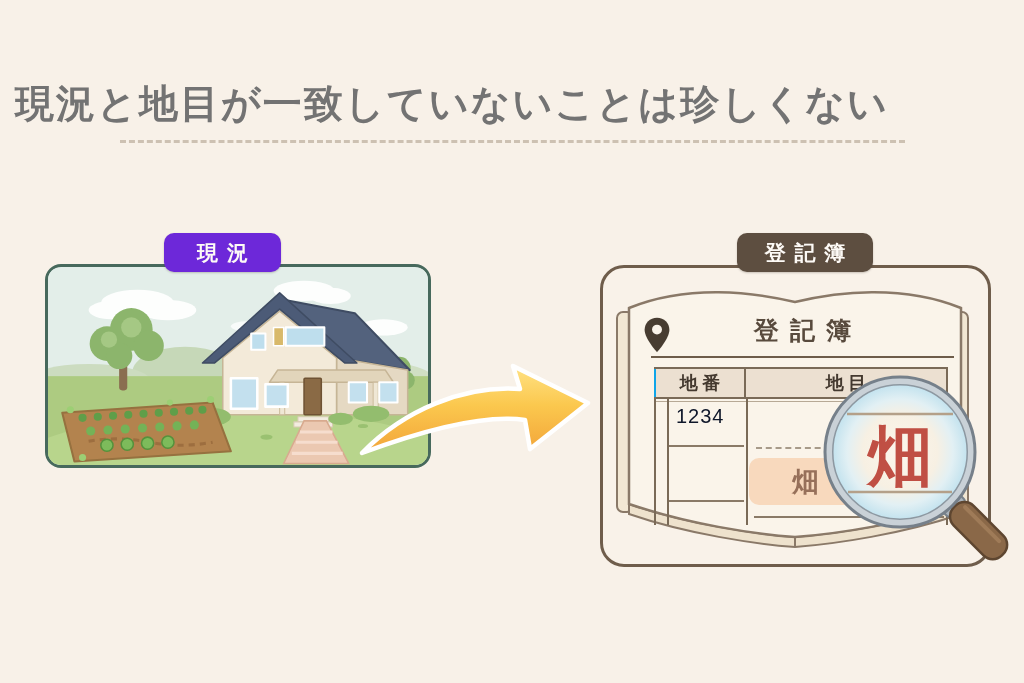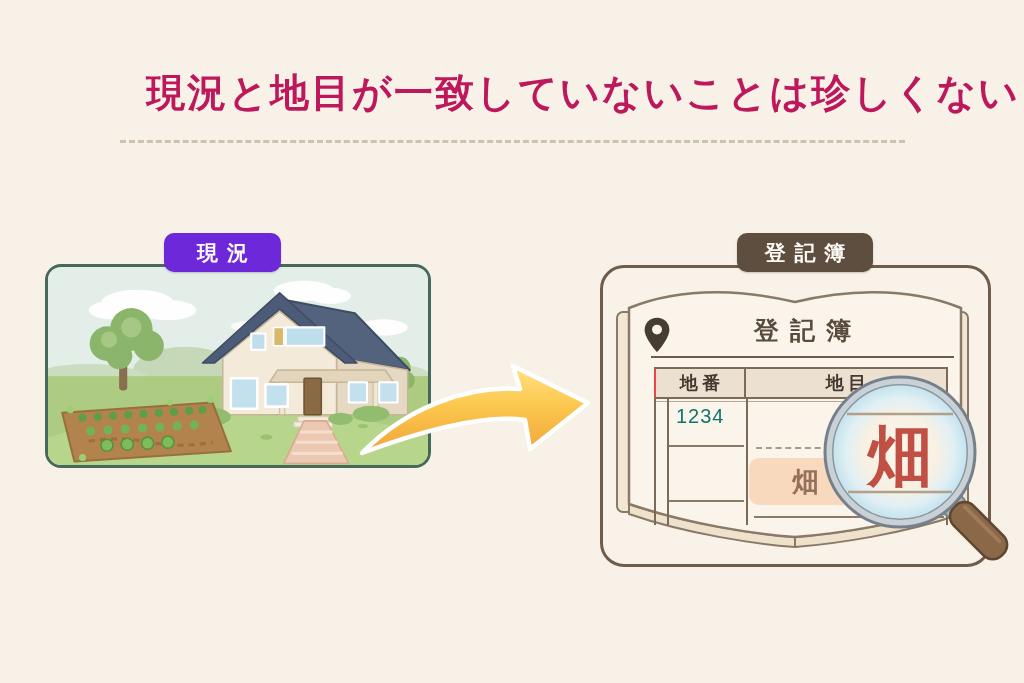--- a/index.html
+++ b/index.html
@@ -5,22 +5,22 @@
   html,body{margin:0;padding:0;}
   body{
     width:1024px;height:683px;position:relative;overflow:hidden;
     background:#f8f1e8;
     font-family:"Liberation Sans","DejaVu Sans",sans-serif;
   }
   .canvas{position:absolute;inset:0;}
 
   
   .page-title{
-    position:absolute;left:0;right:0;top:62px;margin:4px;
-    text-align:right;font-size:39px;font-weight:700;color:#be185d;
+    position:absolute;left:0;right:0;top:62px;margin:15px;
+    text-align:left;font-size:39px;font-weight:700;color:#737373;
     letter-spacing:2px;
   }
   .dotted-divider{
     position:absolute;left:120px;top:140px;width:785px;height:0;
     border-top:3px dashed #cdc1b2;
   }
 
   
   .badge{
     position:absolute;height:39px;border-radius:10px;z-index:6;
@@ -61,27 +61,27 @@
 
   .registry-table{position:absolute;left:51px;top:99px;width:294px;height:158px;}
   .rt-header{
     display:flex;height:28px;border-top:2px solid #7a6a57;border-bottom:2px solid #7a6a57;
     background:#ece0d1;
   }
   .rt-header .cell{
     display:flex;align-items:center;justify-content:center;
     font-size:18px;font-weight:700;color:#44392f;letter-spacing:0.25em;text-indent:0.25em;
   }
-  .rt-header .c1{width:92px;border-right:2px solid #7a6a57;border-left:2px solid #ef4444;box-sizing:border-box;}
+  .rt-header .c1{width:92px;border-right:2px solid #7a6a57;border-left:2px solid #0ea5e9;box-sizing:border-box;}
   .rt-header .c2{flex:1;border-right:2px solid #7a6a57;box-sizing:border-box;}
   .rt-subline{position:absolute;left:0;right:0;top:34px;height:1px;background:#b7a996;}
   .rt-body{position:relative;height:126px;}
   .vline{position:absolute;top:0;bottom:0;width:2px;background:#7a6a57;}
   .v1{left:0;} .v1b{left:13px;} .v2{left:92px;} .v3{left:292px;}
-  .chiban-value{position:absolute;left:22px;top:6px;font-size:20px;color:#0f766e;letter-spacing:1px;}
+  .chiban-value{position:absolute;left:22px;top:6px;font-size:20px;color:#0f172a;letter-spacing:1px;}
   .hline{position:absolute;height:2px;background:#8a7a67;}
   .hl-a{left:15px;top:46px;width:75px;}
   .hl-b{left:15px;top:101px;width:75px;}
   .hl-c{left:100px;top:117px;width:190px;}
   .dashed-line{position:absolute;left:102px;top:48px;width:182px;height:0;border-top:2px dashed #a79a89;}
   .chimoku-chip{
     position:absolute;left:95px;top:59px;width:113px;height:47px;border-radius:10px;
     background:#f8d9bd;display:flex;align-items:center;justify-content:center;
     font-size:27px;font-weight:700;color:#97705a;
   }

